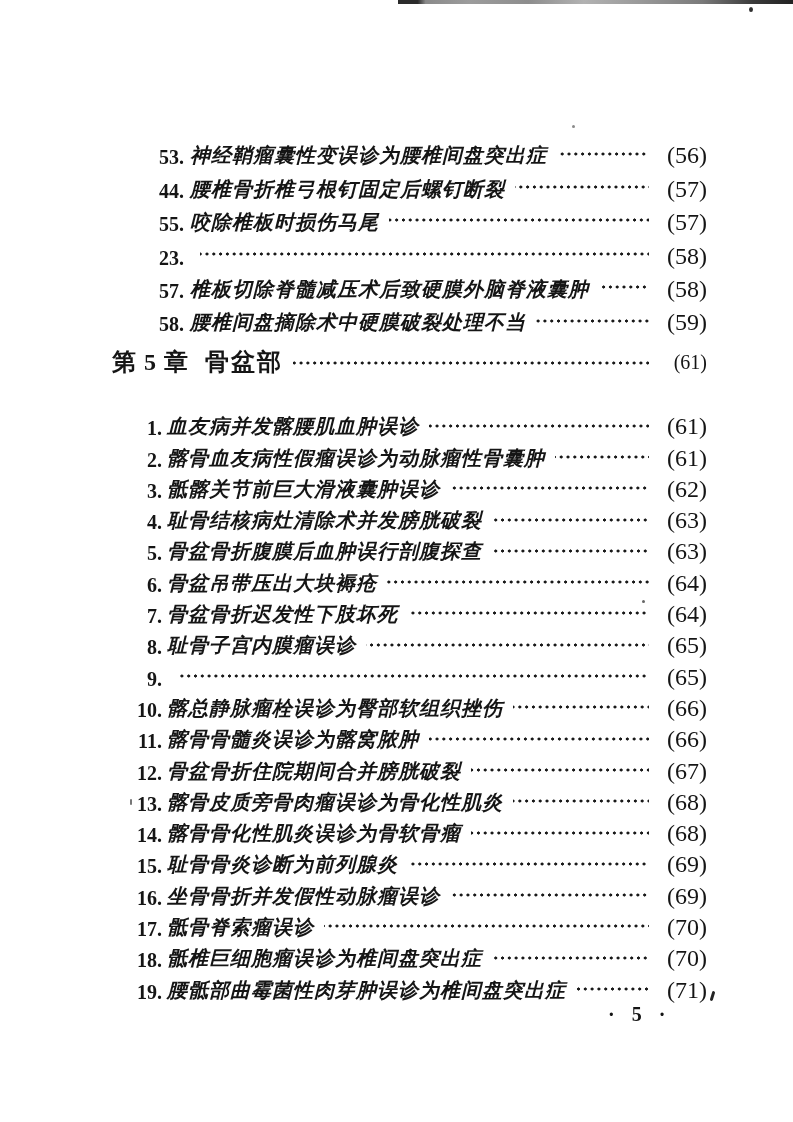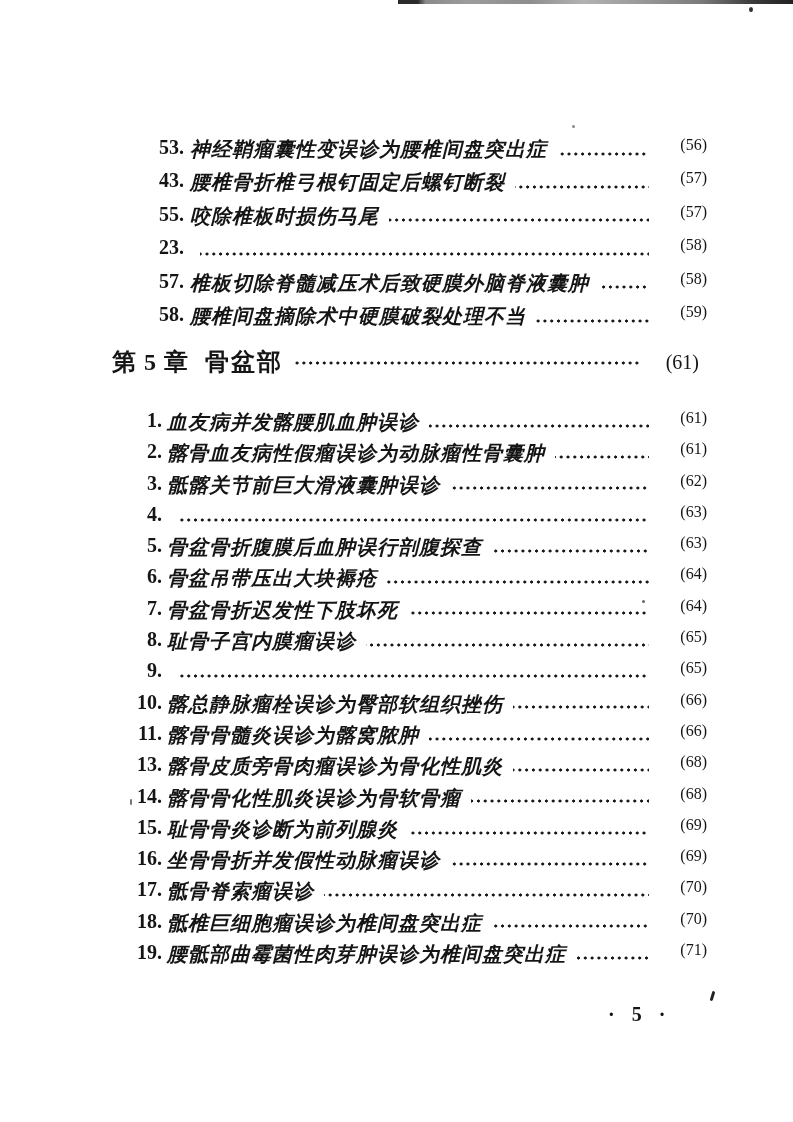--- a/index.html
+++ b/index.html
@@ -20,38 +20,38 @@
   .speck-d{left:130px;top:799px;width:2px;height:6px;background:#777;border-radius:2px;}
   .comma-mark{
     position:absolute;left:711px;top:991px;width:3px;height:10px;
     background:#232323;border-radius:2px;transform:rotate(17deg);
   }
   
   .toc-list{position:absolute;left:0;right:0;margin:0;padding:0;list-style:none;}
   .group-a{top:136px;}
   .group-b{top:409px;}
   .toc-row{
-    display:flex;align-items:flex-start;white-space:nowrap;
+    display:flex;align-items:flex-end;white-space:nowrap;
     font-weight:bold;font-size:20px;letter-spacing:1px;
   }
   .group-a .toc-row{height:33.4px;margin:0 86px 0 150px;}
   .group-b .toc-row{height:31.3px;margin:0 86px 0 134px;}
   .entry-num{text-align:right;flex:none;letter-spacing:0;}
   .group-a .entry-num{width:34px;margin-right:6px;}
   .group-b .entry-num{width:28px;margin-right:5px;}
   .entry-title{flex:none;font-style:italic;}
   .leader{
     flex:1;height:10px;align-self:center;margin:2px 10px 0 10px;
     background-image:radial-gradient(circle,#191919 1.35px,rgba(0,0,0,0) 1.8px);
     background-size:6.8px 10px;background-repeat:repeat-x;background-position:center;
   }
-  .entry-page{flex:none;width:48px;text-align:right;font-weight:normal;letter-spacing:0;font-size:16px;}
+  .entry-page{flex:none;width:48px;text-align:right;font-weight:normal;letter-spacing:0;font-size:24px;}
   
   .chapter-row{
-    position:absolute;top:344px;left:0;right:8px;height:36px;
+    position:absolute;top:344px;left:0;right:0;height:36px;
     display:flex;align-items:center;white-space:nowrap;
     margin:0 86px 0 112px;font-weight:bold;font-size:24px;letter-spacing:1px;
   }
   .chapter-label{flex:none;margin-right:16px;}
   .chapter-title{flex:none;letter-spacing:2px;text-align:right;}
   .chapter-row .entry-page{font-size:20px;}
   
   .page-footer{
     position:absolute;left:608px;top:1003px;
     font-size:20px;font-weight:bold;letter-spacing:6px;
@@ -72,21 +72,21 @@
   <ol class="toc-list group-a">
 
       <li class="toc-row">
         <span class="entry-num">53.</span>
         <span class="entry-title">神经鞘瘤囊性变误诊为腰椎间盘突出症</span>
         <span class="leader"></span>
         <span class="entry-page">(56)</span>
       </li>
 
       <li class="toc-row">
-        <span class="entry-num">43.</span>
+        <span class="entry-num">44.</span>
         <span class="entry-title">腰椎骨折椎弓根钉固定后螺钉断裂</span>
         <span class="leader"></span>
         <span class="entry-page">(57)</span>
       </li>
 
       <li class="toc-row">
         <span class="entry-num">55.</span>
         <span class="entry-title">咬除椎板时损伤马尾</span>
         <span class="leader"></span>
         <span class="entry-page">(57)</span>
@@ -138,20 +138,21 @@
 
       <li class="toc-row">
         <span class="entry-num">3.</span>
         <span class="entry-title">骶髂关节前巨大滑液囊肿误诊</span>
         <span class="leader"></span>
         <span class="entry-page">(62)</span>
       </li>
 
       <li class="toc-row">
         <span class="entry-num">4.</span>
+        <span class="entry-title">耻骨结核病灶清除术并发膀胱破裂</span>
         <span class="leader"></span>
         <span class="entry-page">(63)</span>
       </li>
 
       <li class="toc-row">
         <span class="entry-num">5.</span>
         <span class="entry-title">骨盆骨折腹膜后血肿误行剖腹探查</span>
         <span class="leader"></span>
         <span class="entry-page">(63)</span>
       </li>
@@ -190,20 +191,26 @@
         <span class="entry-page">(66)</span>
       </li>
 
       <li class="toc-row">
         <span class="entry-num">11.</span>
         <span class="entry-title">髂骨骨髓炎误诊为髂窝脓肿</span>
         <span class="leader"></span>
         <span class="entry-page">(66)</span>
       </li>
 
+      <li class="toc-row">
+        <span class="entry-num">12.</span>
+        <span class="entry-title">骨盆骨折住院期间合并膀胱破裂</span>
+        <span class="leader"></span>
+        <span class="entry-page">(67)</span>
+      </li>
 
       <li class="toc-row">
         <span class="entry-num">13.</span>
         <span class="entry-title">髂骨皮质旁骨肉瘤误诊为骨化性肌炎</span>
         <span class="leader"></span>
         <span class="entry-page">(68)</span>
       </li>
 
       <li class="toc-row">
         <span class="entry-num">14.</span>

